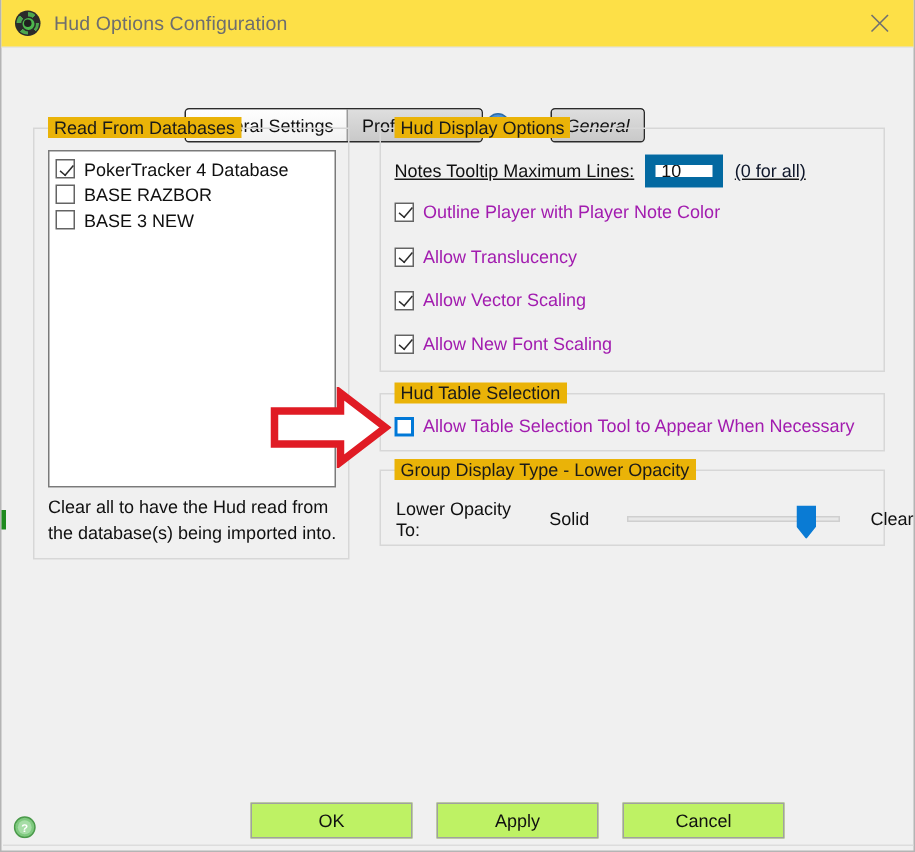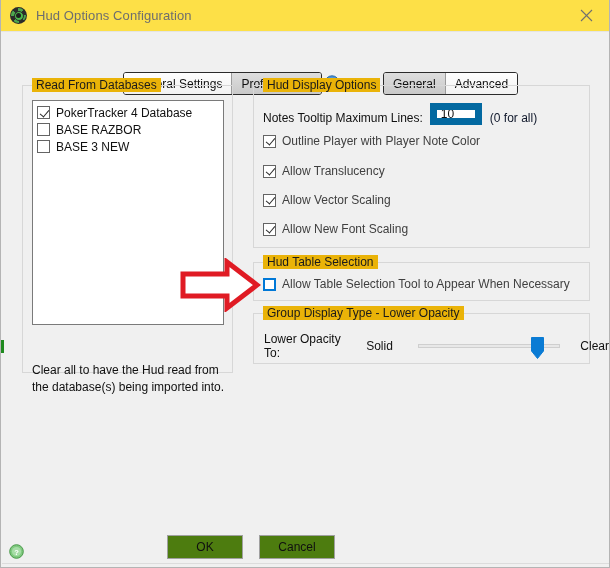--- a/index.html
+++ b/index.html
@@ -122,21 +122,21 @@
     background: linear-gradient(#fefefe, #f2f2f2);
     cursor: default;
     white-space: nowrap;
     box-sizing: border-box;
   }
   .gbtn + .gbtn { border-left: 1px solid #9b9b9b; }
   .gbtn.pressed {
     background: linear-gradient(#dedede, #c9c9c9);
   }
   #group-left  { left: 122px; top: 41px; }
-  #group-right { left: 382px; top: 41px; }
+  #group-right { left: 366px; top: 41px; font-style: italic; }
   #help-icon-top {
     position: absolute;
     left: 323px; top: 44px;
     width: 16px; height: 16px;
   }
 
   
   .groupbox {
     position: absolute;
     border: 1px solid #d7d7d7;
@@ -180,21 +180,20 @@
     color: #101010;
     white-space: nowrap;
   }
   #list-note {
     position: absolute;
     left: 31px; top: 330px;
     width: 195px;
     font-size: 12px;
     line-height: 17px;
     color: #101010;
-    margin-top: 32px;
   }
 
   
   .cb {
     width: 13px; height: 13px;
     border: 1px solid #646464;
     background: #ffffff;
     box-sizing: border-box;
     position: relative;
     flex: 0 0 auto;
@@ -213,28 +212,29 @@
   
   .opt-row {
     position: absolute;
     display: flex;
     align-items: center;
     cursor: default;
   }
   .opt-row .label {
     margin-left: 6px;
     font-size: 12px;
-    color: #404040;
+    color: #a21caf;
     white-space: nowrap;
   }
   #notes-row {
     position: absolute;
     left: 262px; top: 103px;
     display: flex;
-    align-items: flex-end;
+    align-items: center;
+    text-decoration: underline;
   }
   #notes-label { font-size: 12px; color: #101010; }
   #notes-input {
     width: 52px;
     height: 22px;
     margin-left: 7px;
     border: 7px solid #0369a1;
     background: #ffffff;
     font-family: "Liberation Sans", sans-serif;
     font-size: 12px;
@@ -299,24 +299,24 @@
     height: 1px;
     background: #dcdcdc;
   }
   #btn-row {
     position: absolute;
     left: 166px; top: 535px;
     display: flex;
     gap: 16px;
   }
   .dlgbtn {
-    width: 76px;
+    width: 108px;
     height: 24px;
     border: 1px solid #a0a0a0;
-    background: #4d7c0f;
+    background: #bef264;
     font-family: "Liberation Sans", sans-serif;
     font-size: 12px;
     color: #101010;
     display: flex;
     align-items: center;
     justify-content: center;
     cursor: default;
     box-sizing: border-box;
     text-align: center;
   }
@@ -363,21 +363,20 @@
     <div id="help-icon-top">
       <svg width="16" height="16" viewBox="0 0 16 16">
         <circle cx="8" cy="8" r="7.2" fill="#4a90d9" stroke="#2f6ea8" stroke-width="1"></circle>
         <circle cx="8" cy="8" r="5.2" fill="#7db8e8"></circle>
         <text x="8" y="11.4" font-family="Liberation Sans, sans-serif" font-size="8.5" font-weight="bold" fill="#ffffff" text-anchor="middle">?</text>
       </svg>
     </div>
 
     <div class="btngroup" id="group-right">
       <div class="gbtn pressed">General</div>
-      <div class="gbtn">Advanced</div>
     </div>
   </div>
 
   <div class="groupbox" id="gb-read">
     <span class="gb-title">Read From Databases</span>
   </div>
 
   <div id="db-list">
     <div class="db-row">
       <span class="cb checked"></span>
@@ -468,16 +467,17 @@
   <div id="help-icon-bottom">
     <svg width="15" height="15" viewBox="0 0 15 15">
       <circle cx="7.5" cy="7.5" r="6.8" fill="#7fc97f" stroke="#4a9a4a" stroke-width="1"></circle>
       <circle cx="7.5" cy="7.5" r="4.6" fill="#a6dda6"></circle>
       <text x="7.5" y="10.5" font-family="Liberation Sans, sans-serif" font-size="7.5" font-weight="bold" fill="#ffffff" text-anchor="middle">?</text>
     </svg>
   </div>
 
   <div id="btn-row">
     <div class="dlgbtn">OK</div>
+    <div class="dlgbtn">Apply</div>
     <div class="dlgbtn">Cancel</div>
   </div>
 
 </div>
 
 </body></html>

